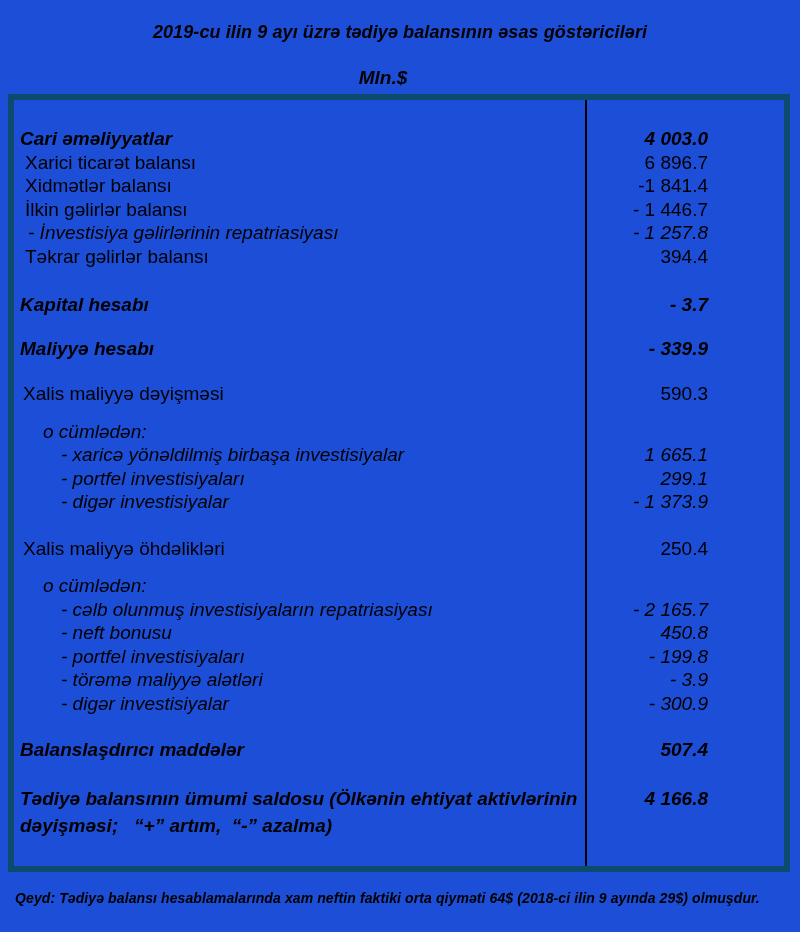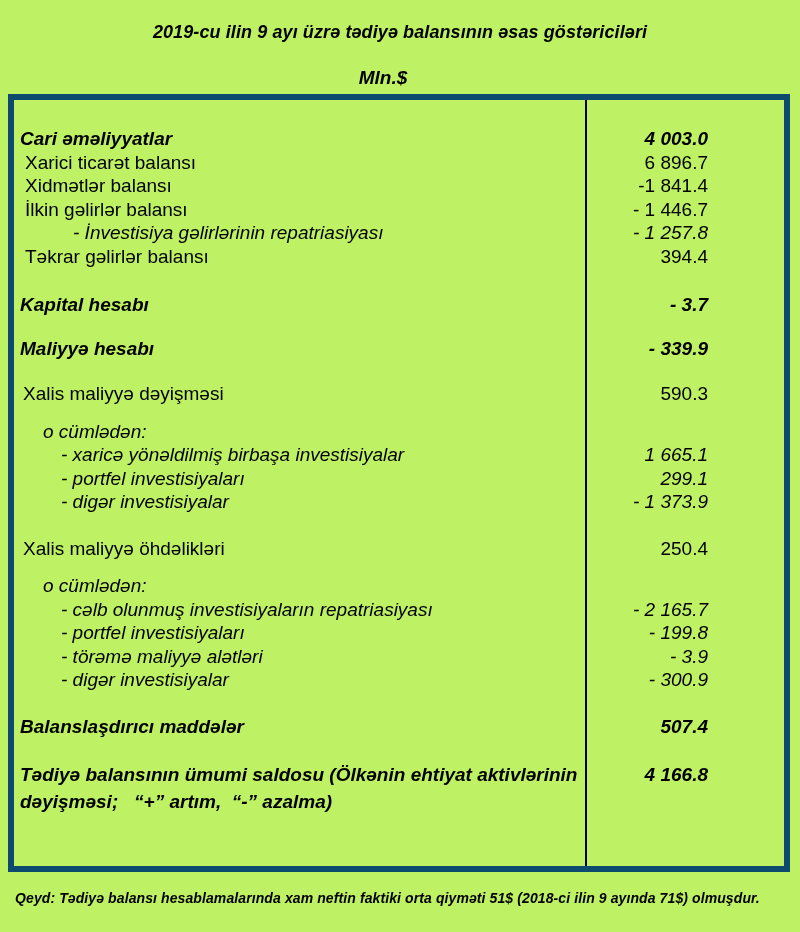--- a/index.html
+++ b/index.html
@@ -4,21 +4,21 @@
 <style>
   html, body {
     margin: 0;
     padding: 0;
     background: #ffffff;
   }
   .page {
     position: relative;
     width: 800px;
     height: 932px;
-    background: #bef264;
+    background: #1d4ed8;
     color: #000000;
     font-family: "Liberation Sans", "DejaVu Sans", sans-serif;
     overflow: hidden;
   }
   .doc-title {
     padding-top: 22px;
     text-align: center;
     font-size: 18px;
     font-weight: bold;
     font-style: italic;
@@ -74,21 +74,21 @@
     font-weight: bold;
     font-style: italic;
   }
   .it .lbl, .it .val {
     font-style: italic;
   }
   
   .in-a .lbl { padding-left: 6px; }    
   .in-m .lbl { padding-left: 9px; }    
   .in-b .lbl { padding-left: 11px; }   
-  .in-c .lbl { padding-left: 14px; margin-left: 45px; }   
+  .in-c .lbl { padding-left: 14px; }   
   .in-d .lbl { padding-left: 29px; }   
   .in-e .lbl { padding-left: 47px; }   
   
   .sp-1 { height: 25px; }
   .sp-2 { height: 20px; }
   .sp-3 { height: 22px; }
   .sp-4 { height: 14px; }
   .sp-5 { height: 23px; }
   .row-final .lbl, .row-final .val { line-height: 27px; }
   .footnote {
@@ -189,20 +189,24 @@
 
     <div class="row it in-d">
       <div class="lbl">o cümlədən:</div>
       <div class="val"></div>
     </div>
     <div class="row it in-e">
       <div class="lbl">- cəlb olunmuş investisiyaların repatriasiyası</div>
       <div class="val">- 2 165.7</div>
     </div>
     <div class="row it in-e">
+      <div class="lbl">- neft bonusu</div>
+      <div class="val">450.8</div>
+    </div>
+    <div class="row it in-e">
       <div class="lbl">- portfel investisiyaları</div>
       <div class="val">- 199.8</div>
     </div>
     <div class="row it in-e">
       <div class="lbl">- törəmə maliyyə alətləri</div>
       <div class="val">- 3.9</div>
     </div>
     <div class="row it in-e">
       <div class="lbl">- digər investisiyalar</div>
       <div class="val">- 300.9</div>
@@ -216,15 +220,15 @@
     </div>
 
     <div class="sp-5"></div>
 
     <div class="row bold in-a row-final">
       <div class="lbl">Tədiyə balansının ümumi saldosu (Ölkənin ehtiyat aktivlərinin dəyişməsi;   “+” artım,  “-” azalma)</div>
       <div class="val">4 166.8</div>
     </div>
   </div>
 
-  <div class="footnote">Qeyd: Tədiyə balansı hesablamalarında xam neftin faktiki orta qiyməti 51$ (2018-ci ilin 9 ayında 71$) olmuşdur.</div>
+  <div class="footnote">Qeyd: Tədiyə balansı hesablamalarında xam neftin faktiki orta qiyməti 64$ (2018-ci ilin 9 ayında 29$) olmuşdur.</div>
 
 </div>
 
 </body></html>

